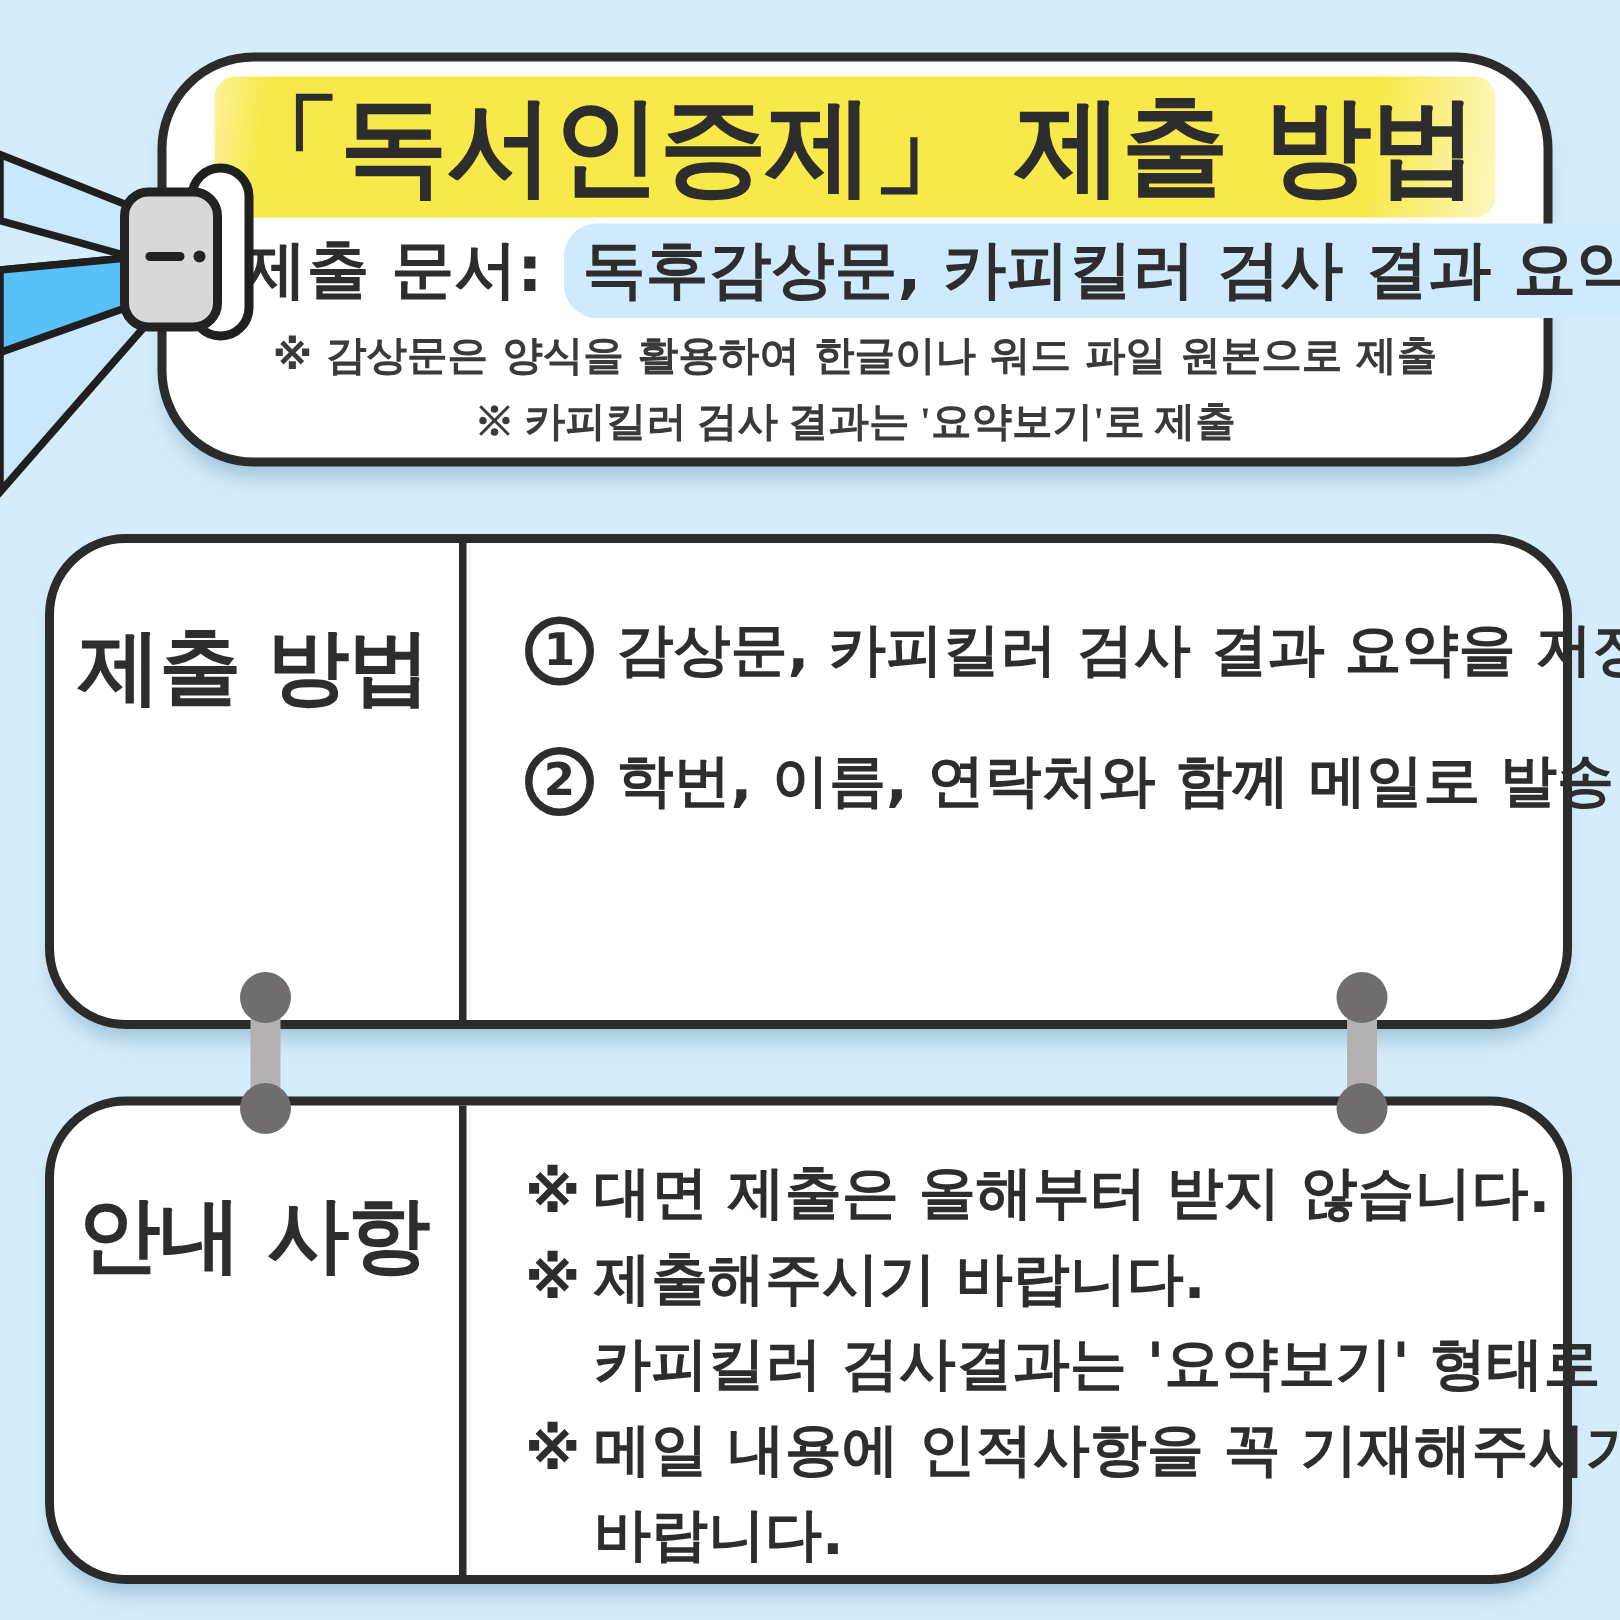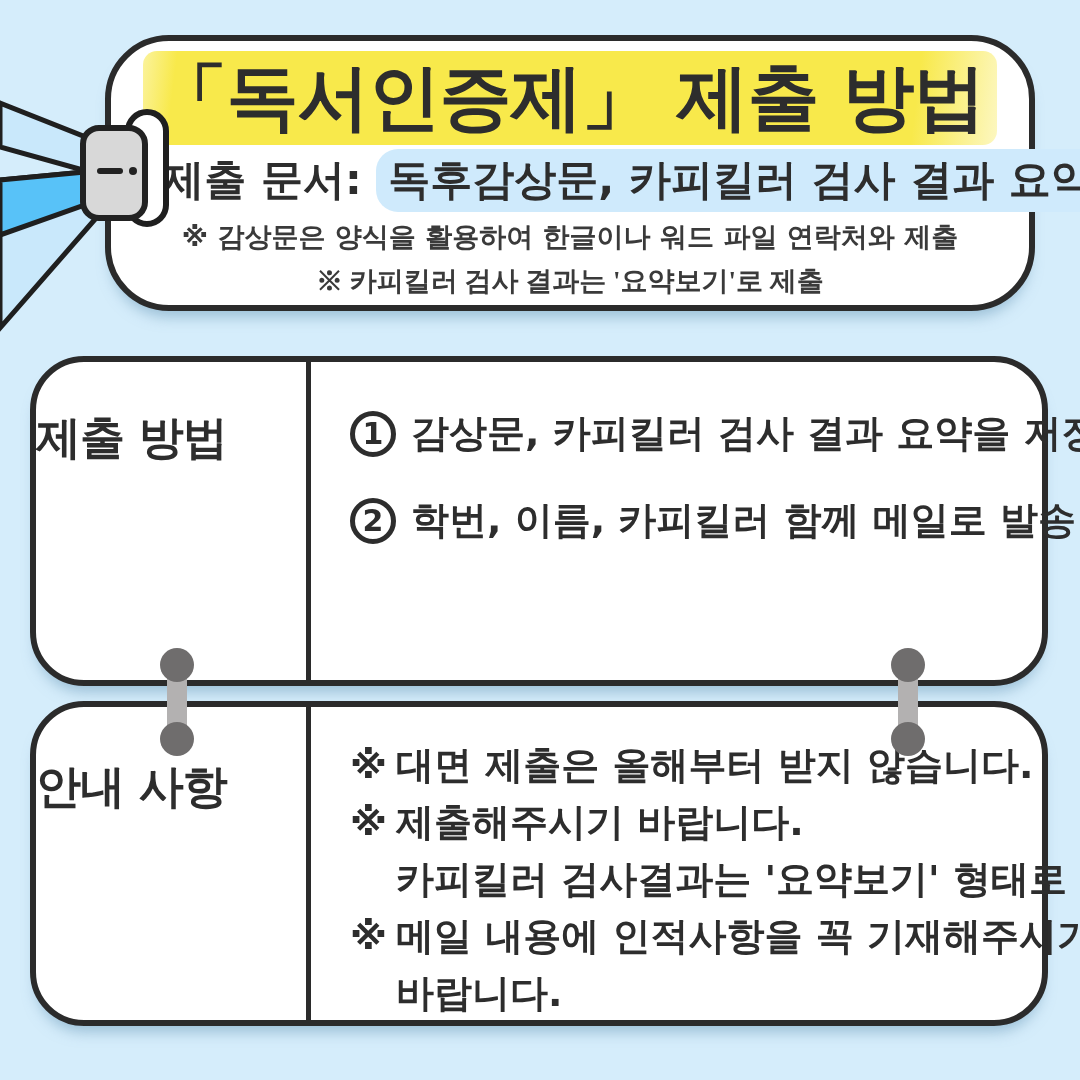--- a/index.html
+++ b/index.html
@@ -22,25 +22,25 @@
   .hl-y{
     background:linear-gradient(97deg,rgba(248,233,75,.55) 0%,#f8e94b 4%,#f8e94b 90%,rgba(248,233,75,.35) 100%);
     border-radius:14px;padding:4px 12px 6px 12px;
   }
   .subtitle{margin-top:14px;font-size:42px;font-weight:700;white-space:nowrap;}
   .hl-b{background:#cfeafc;border-radius:22px;padding:6px 12px 8px 12px;}
   .small-note{margin-top:11px;font-size:27px;font-weight:600;color:#3a3a3a;white-space:nowrap;}
   .small-note + .small-note{margin-top:8px;font-family:Liberation Serif, serif;}
   
   .mid-card{left:30px;top:356px;width:1018px;height:330px;border-radius:54px;z-index:1;}
-  .bot-card{left:30px;top:701px;width:1018px;height:325px;border-radius:54px;z-index:1;}
+  .bot-card{left:30px;top:731px;width:1018px;height:325px;border-radius:54px;z-index:1;}
   .v-divider{position:absolute;left:270px;top:0;bottom:0;width:5px;background:#2b2b2b;}
   .row-label{
-    position:absolute;left:0;width:266px;text-align:left;
-    font-size:45px;font-weight:900;letter-spacing:-1px;white-space:nowrap;
+    position:absolute;left:0;width:266px;text-align:center;
+    font-size:55px;font-weight:900;letter-spacing:-1px;white-space:nowrap;
   }
   .mid-card .row-label{top:46px;}
   .bot-card .row-label{top:50px;}
   .mid-content{
     position:absolute;left:314px;top:46px;right:12px;
     display:flex;flex-direction:column;gap:36px;
     font-size:38px;font-weight:700;
   }
   .step{display:flex;align-items:center;gap:15px;white-space:nowrap;}
   .circle-num{
@@ -85,35 +85,35 @@
     <g>
       <rect x="83" y="98" width="62" height="90" rx="16" fill="#d8d8d8" stroke="#222222" stroke-width="6"></rect>
       <rect x="97" y="138" width="26" height="6" rx="3" fill="#222222"></rect>
       <circle cx="133" cy="141" r="4" fill="#222222"></circle>
     </g>
   </svg>
 
   <section class="card top-card">
     <h1 class="title"><span class="hl-y">「독서인증제」 제출 방법</span></h1>
     <div class="subtitle"><span>○ 제출 문서: </span><span class="hl-b">독후감상문, 카피킬러 검사 결과 요약</span></div>
-    <div class="small-note">※ 감상문은 양식을 활용하여 한글이나 워드 파일 연락처와 제출</div>
+    <div class="small-note">※ 감상문은 양식을 활용하여 한글이나 워드 파일 원본으로 제출</div>
     <div class="small-note">※ 카피킬러 검사 결과는 '요약보기'로 제출</div>
   </section>
 
   <section class="card mid-card">
     <div class="v-divider"></div>
     <div class="row-label">제출 방법</div>
     <div class="mid-content">
       <div class="step">
         <span class="circle-num">1</span>
         <span>감상문, 카피킬러 검사 결과 요약을 저장</span>
       </div>
       <div class="step">
         <span class="circle-num">2</span>
-        <span>학번, 이름, 카피킬러 함께 메일로 발송</span>
+        <span>학번, 이름, 연락처와 함께 메일로 발송</span>
       </div>
     </div>
   </section>
 
   <div class="connector connector-1">
     <span class="c-bar"></span>
     <span class="c-circle top"></span>
     <span class="c-circle bottom"></span>
   </div>
   <div class="connector connector-2">

